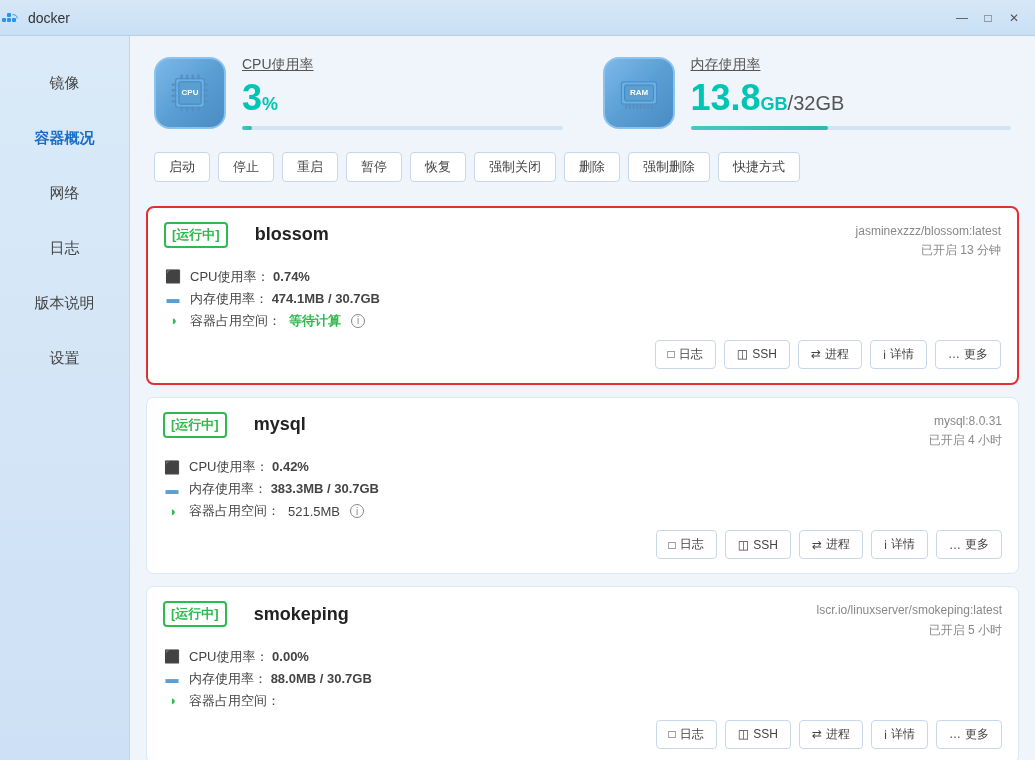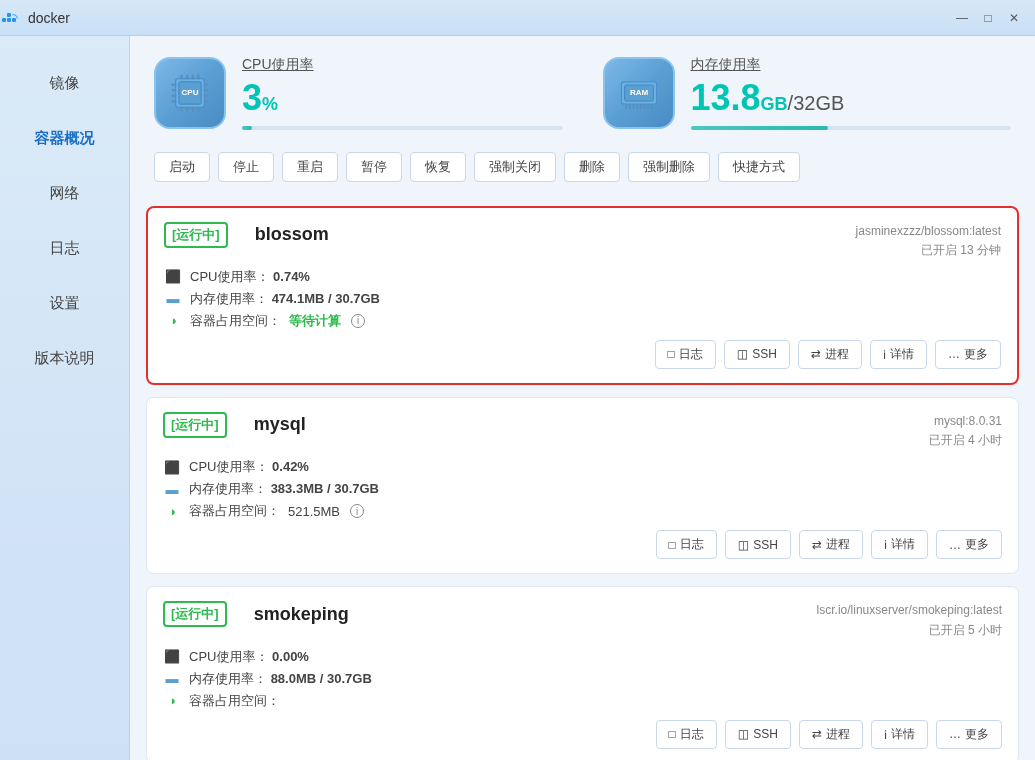--- a/index.html
+++ b/index.html
@@ -326,24 +326,24 @@
     <div class="sidebar-item active">
       <span>容器概况</span>
     </div>
     <div class="sidebar-item">
       <span>网络</span>
     </div>
     <div class="sidebar-item">
       <span>日志</span>
     </div>
     <div class="sidebar-item">
+      <span>版本说明</span>
+    </div>
+    <div class="sidebar-item">
       <span>设置</span>
-    </div>
-    <div class="sidebar-item">
-      <span>版本说明</span>
     </div>
   </div>
 
   <div class="content">
 
     <div class="stats-row">
 
       <div class="stat-card">
         <div class="stat-icon cpu-icon">
           <svg class="chip-svg" viewBox="0 0 60 60">

